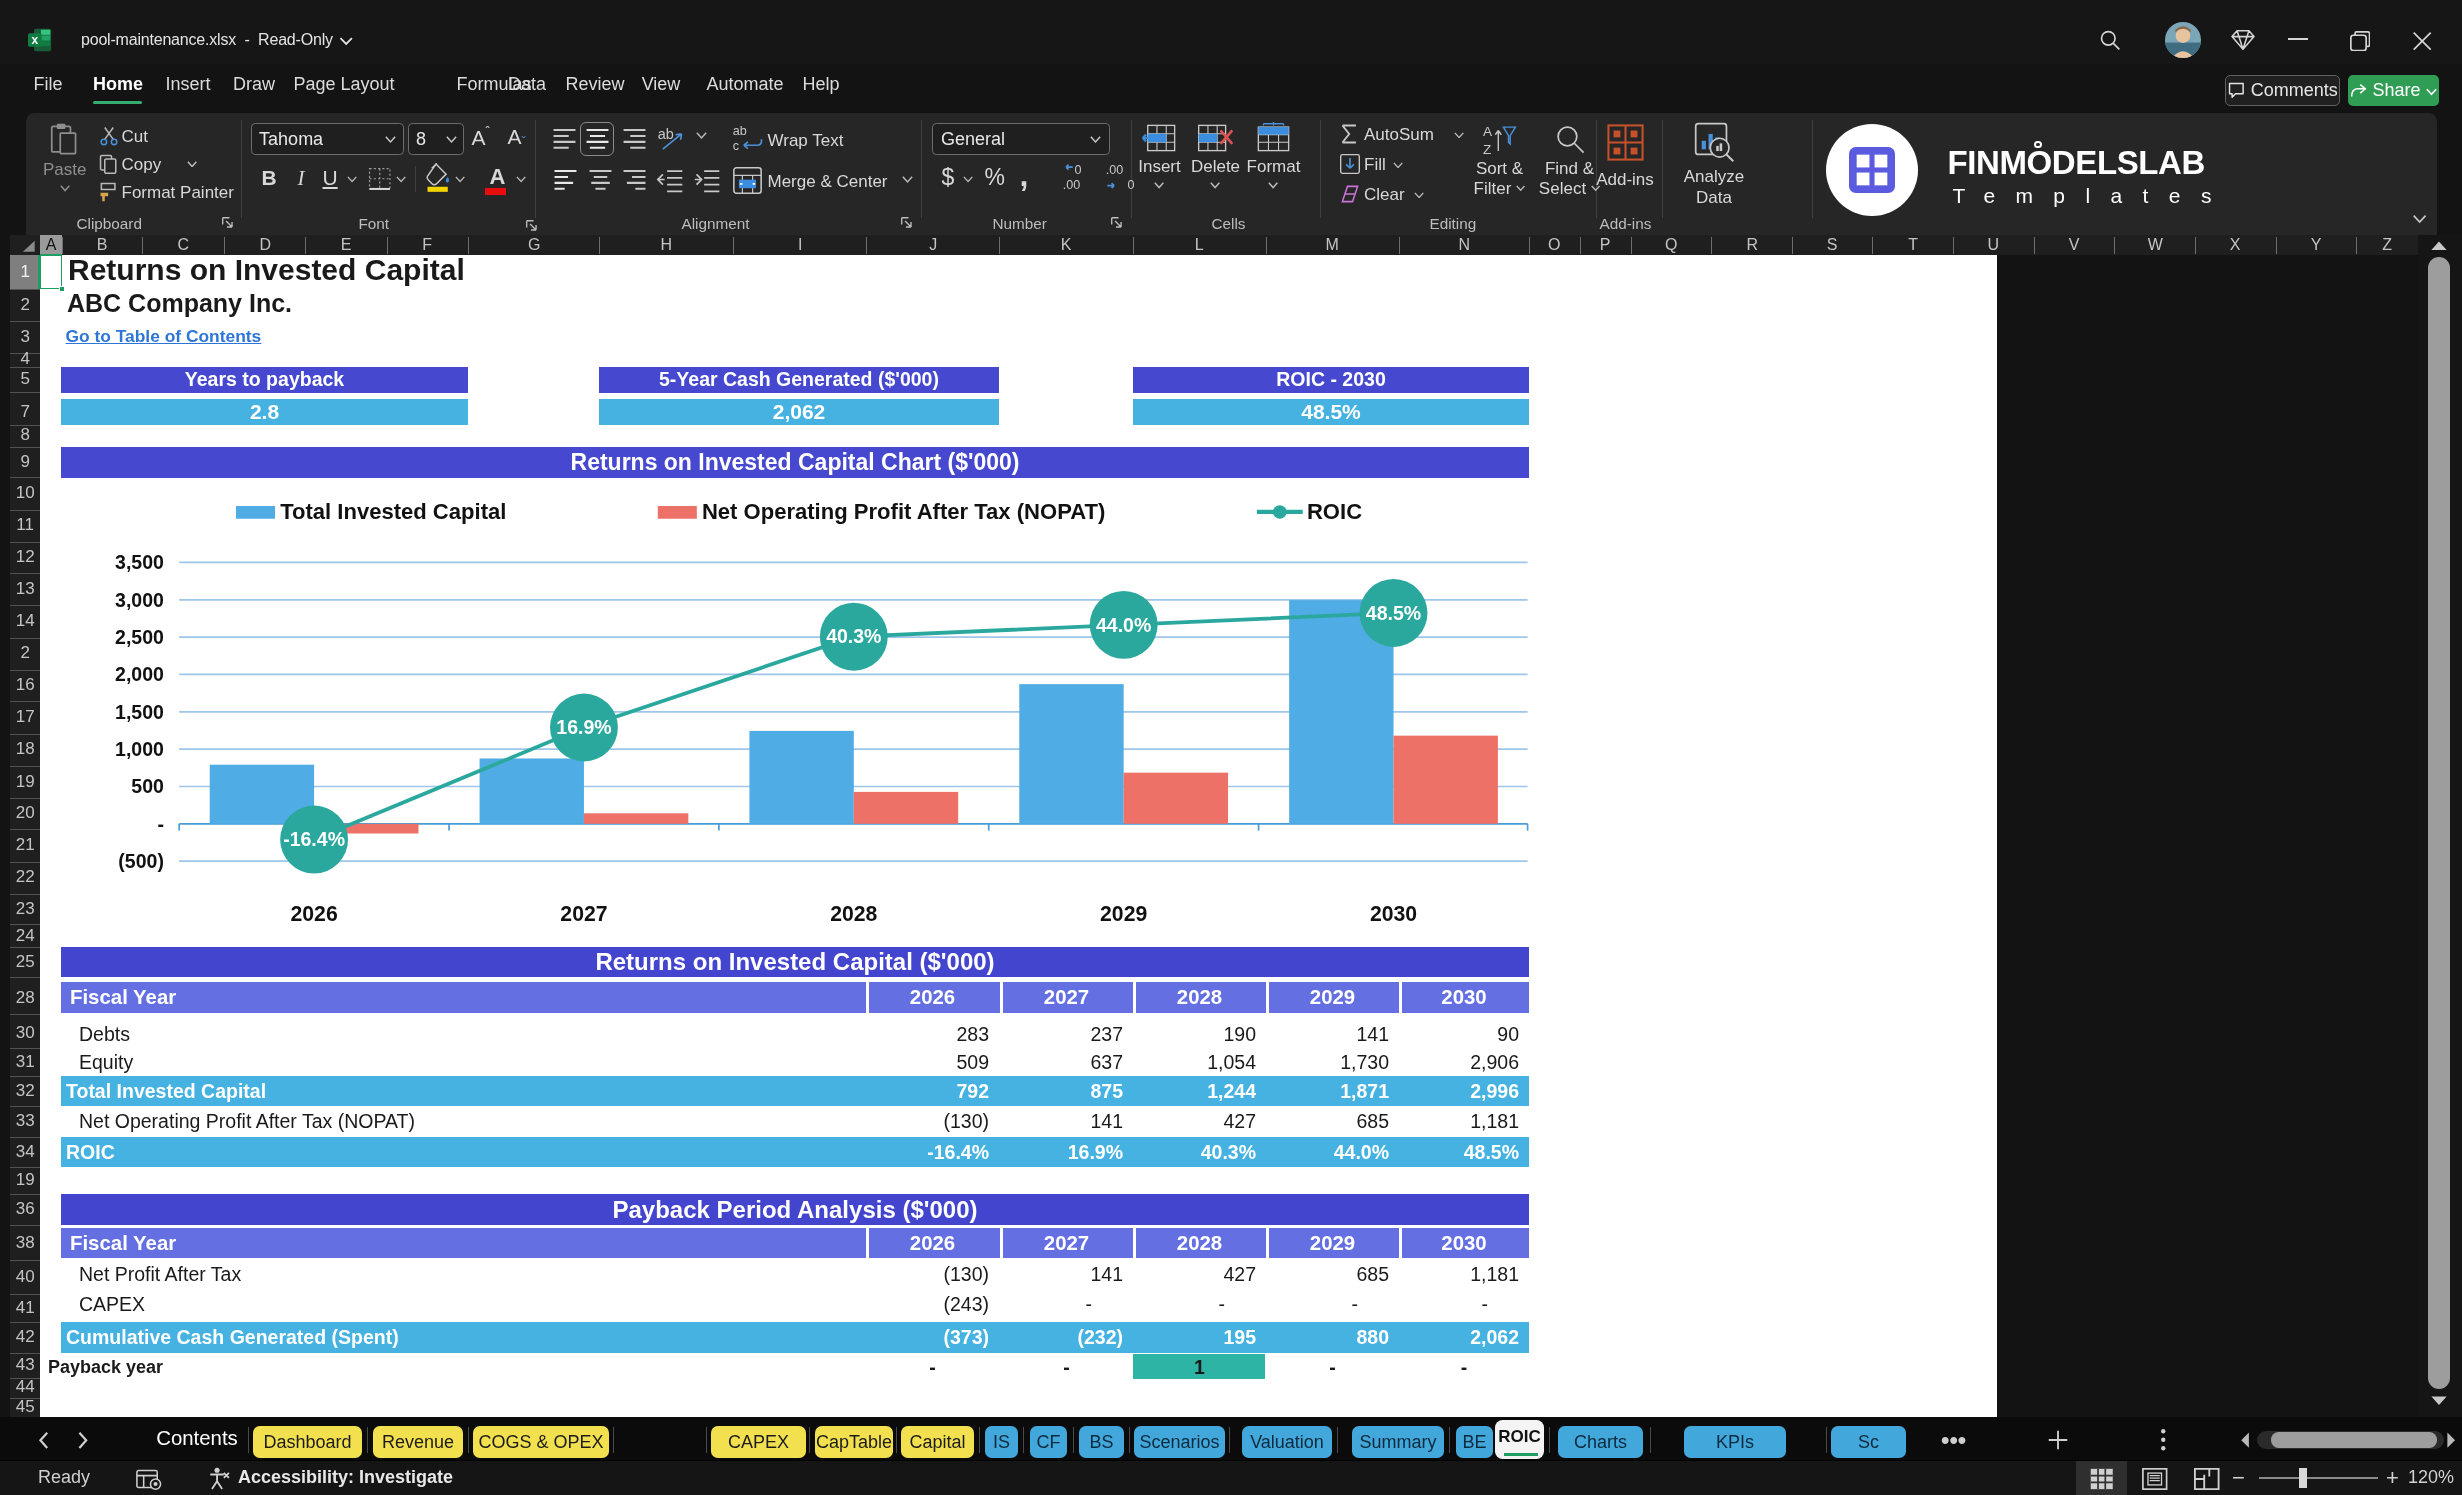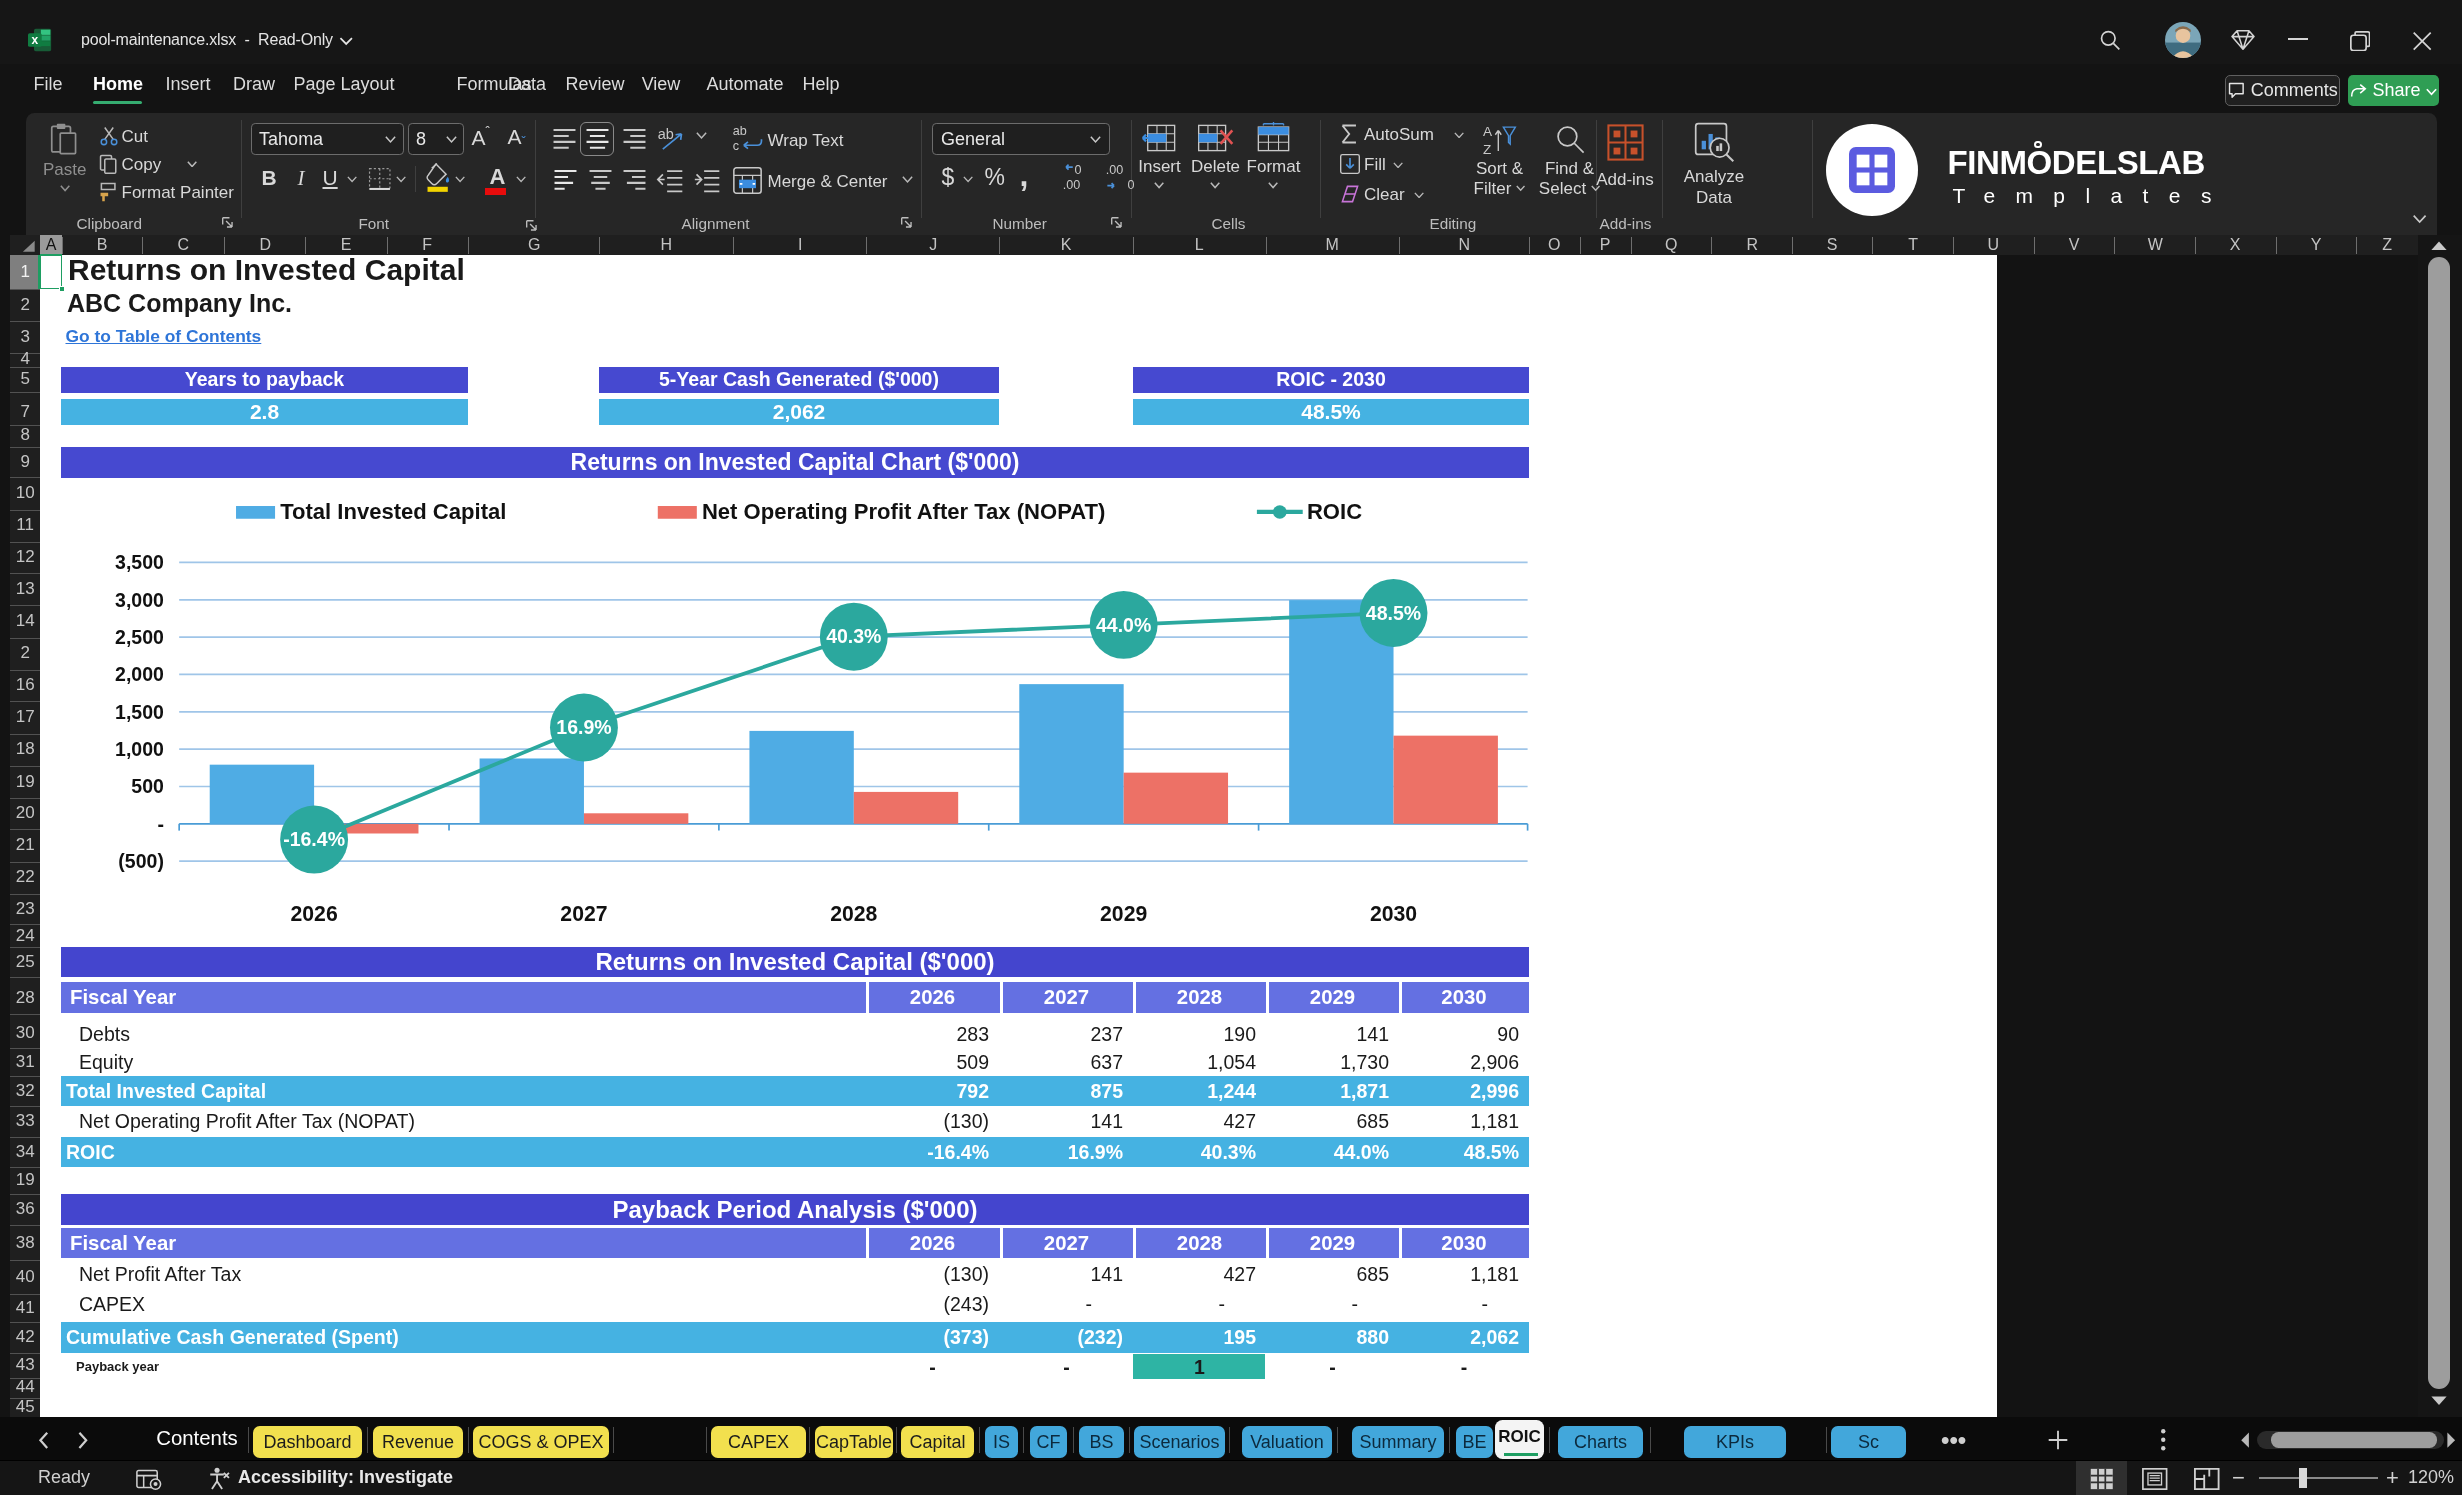--- a/index.html
+++ b/index.html
@@ -688,21 +688,21 @@
     <div class="abs" style="left:1093px;top:1034px;width:92px;height:31px;color:#1a1a1a;font-weight:normal;font-size:19.5px;text-align:right;line-height:31px;">-</div>
     <div class="abs" style="left:1226px;top:1034px;width:92px;height:31px;color:#1a1a1a;font-weight:normal;font-size:19.5px;text-align:right;line-height:31px;">-</div>
     <div class="abs" style="left:1359px;top:1034px;width:89px;height:31px;color:#1a1a1a;font-weight:normal;font-size:19.5px;text-align:right;line-height:31px;">-</div>
     <div class="abs" style="left:21px;top:1067px;width:1468px;height:31px;background:#45b2e2;"></div>
     <div class="abs" style="left:26px;top:1067px;height:31px;color:#fff;font-weight:bold;font-size:19.5px;line-height:31px;">Cumulative Cash Generated (Spent)</div>
     <div class="abs" style="left:826px;top:1067px;width:123px;height:31px;color:#fff;font-weight:bold;font-size:19.5px;text-align:right;line-height:31px;">(373)</div>
     <div class="abs" style="left:960px;top:1067px;width:123px;height:31px;color:#fff;font-weight:bold;font-size:19.5px;text-align:right;line-height:31px;">(232)</div>
     <div class="abs" style="left:1093px;top:1067px;width:123px;height:31px;color:#fff;font-weight:bold;font-size:19.5px;text-align:right;line-height:31px;">195</div>
     <div class="abs" style="left:1226px;top:1067px;width:123px;height:31px;color:#fff;font-weight:bold;font-size:19.5px;text-align:right;line-height:31px;">880</div>
     <div class="abs" style="left:1359px;top:1067px;width:120px;height:31px;color:#fff;font-weight:bold;font-size:19.5px;text-align:right;line-height:31px;">2,062</div>
-    <div class="abs" style="left:36px;top:1098px;height:28px;font-weight:bold;font-size:13px;line-height:28px;">Payback year</div>
+    <div class="abs" style="left:8px;top:1098px;height:28px;font-weight:bold;font-size:18px;line-height:28px;">Payback year</div>
     <div class="abs" style="left:1093px;top:1099px;width:132px;height:24.6px;background:#2eb4a4;"></div>
     <div class="abs" style="left:826px;top:1098px;width:133px;height:28px;font-weight:bold;font-size:19.5px;text-align:center;line-height:28px;">-</div>
     <div class="abs" style="left:960px;top:1098px;width:133px;height:28px;font-weight:bold;font-size:19.5px;text-align:center;line-height:28px;">-</div>
     <div class="abs" style="left:1093px;top:1098px;width:133px;height:28px;font-weight:bold;font-size:19.5px;text-align:center;line-height:28px;">1</div>
     <div class="abs" style="left:1226px;top:1098px;width:133px;height:28px;font-weight:bold;font-size:19.5px;text-align:center;line-height:28px;">-</div>
     <div class="abs" style="left:1359px;top:1098px;width:130px;height:28px;font-weight:bold;font-size:19.5px;text-align:center;line-height:28px;">-</div>
   </div>
 
   <div class="abs" style="left:2418px;top:235px;width:44px;height:1182px;background:#151515;"></div>
   <svg class="abs" style="left:2428px;top:239px" width="22" height="13.6" viewBox="0 0 26 16">

